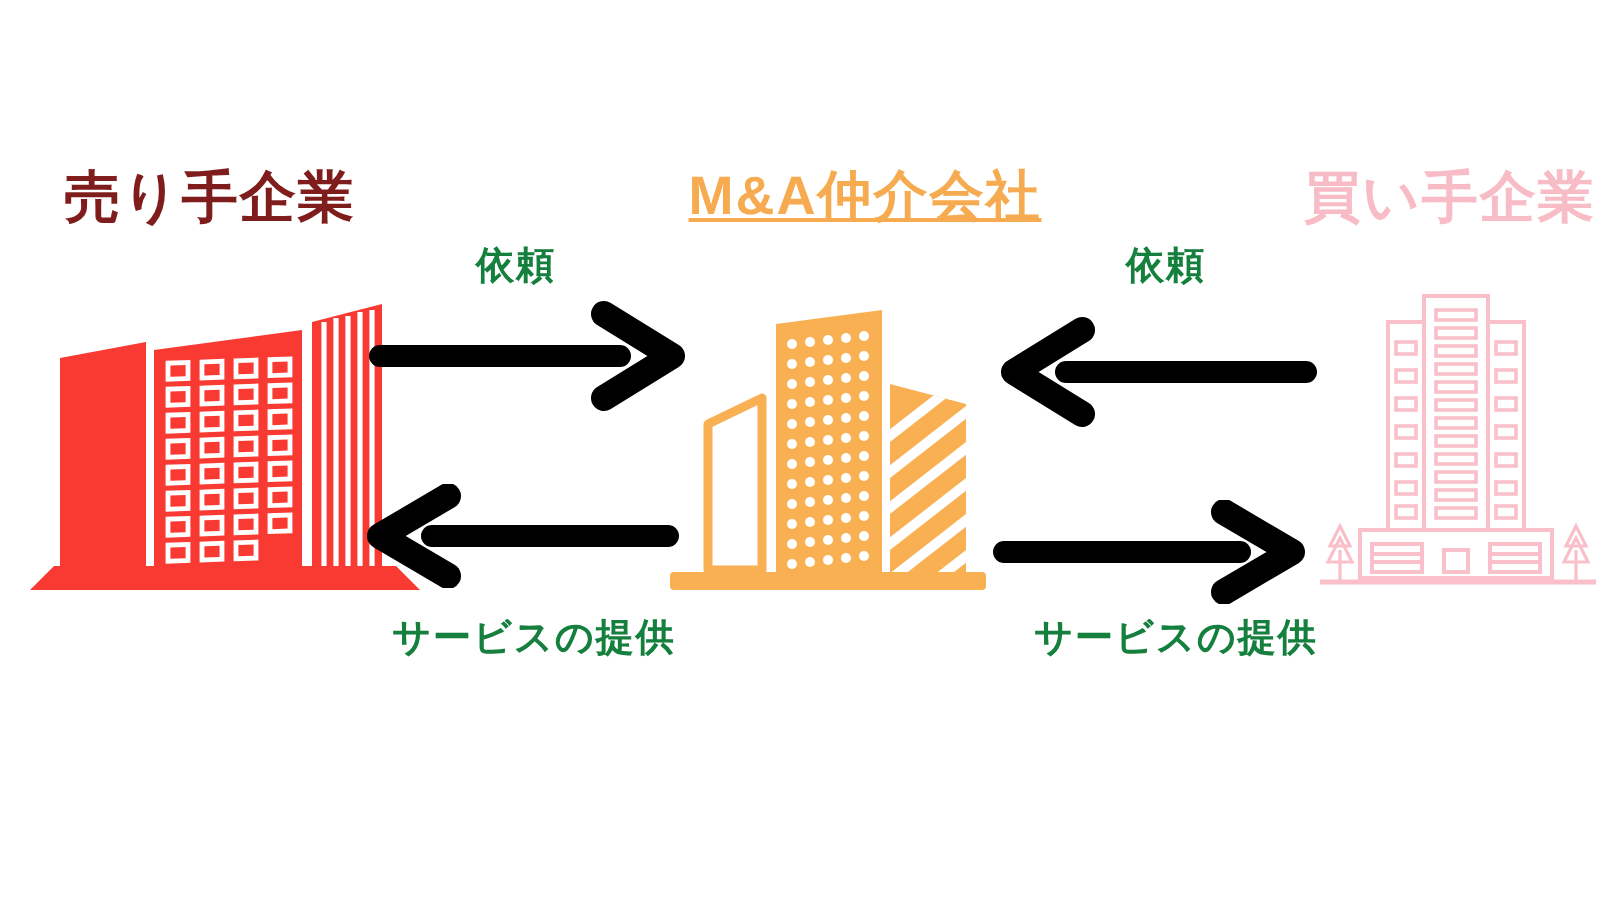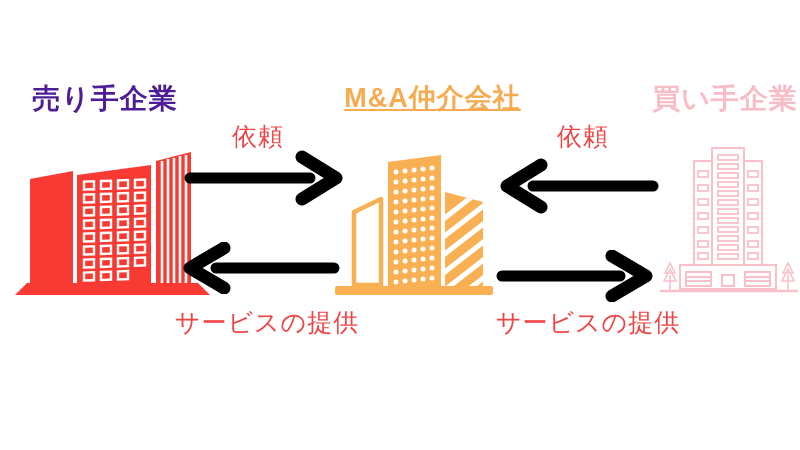--- a/index.html
+++ b/index.html
@@ -4,25 +4,25 @@
 <style>
   html,body{margin:0;padding:0;background:#ffffff;}
   .stage{
     position:relative;width:800px;height:450px;background:#ffffff;overflow:hidden;
     font-family:"Liberation Sans","DejaVu Sans",sans-serif;
   }
   .abs{position:absolute;}
   .title{
     font-weight:bold;font-size:28px;text-align:center;letter-spacing:1px;white-space:nowrap;
   }
-  .title.seller{color:#4c1d95;}
+  .title.seller{color:#7f1d1d;}
   .title.broker{color:#f7ab51;font-size:27px;text-decoration:underline;}
   .title.buyer{color:#f8bcc6;}
   .arrow-label{
-    font-weight:normal;font-size:25px;color:#ef4444;text-align:center;letter-spacing:1px;white-space:nowrap;
+    font-weight:bold;font-size:19px;color:#15803d;text-align:center;letter-spacing:1px;white-space:nowrap;
   }
   svg{display:block;}
 </style>
 </head>
 <body>
 
 <div class="stage">
 
   <div class="abs title seller" style="left:25px;top:80px;width:160px;">売り手企業</div>
   <div class="abs title broker" style="left:330px;top:80px;width:205px;">M&amp;A仲介会社</div>

